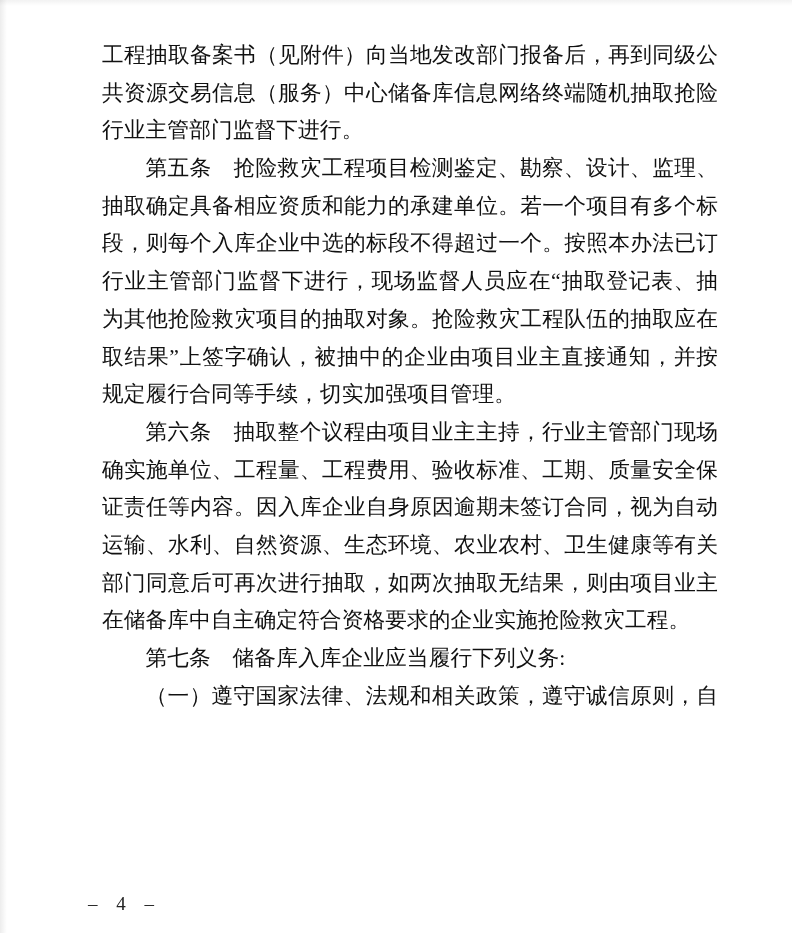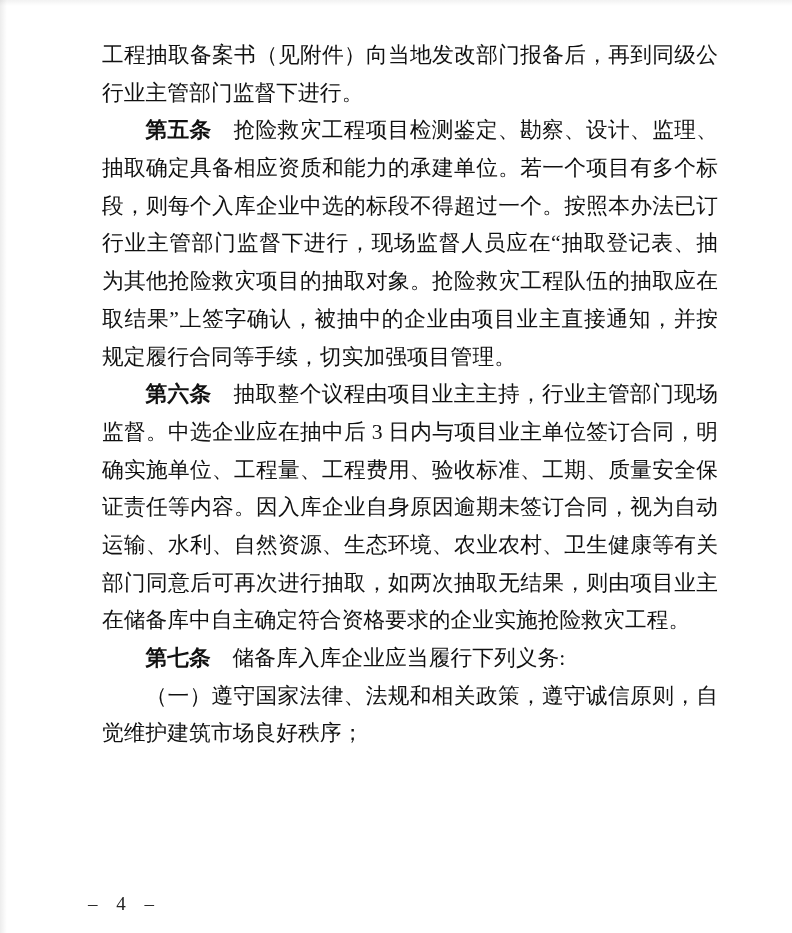--- a/index.html
+++ b/index.html
@@ -43,61 +43,60 @@
     text-justify: inter-character;
     letter-spacing: 0.1px;
   }
   .line.end {
     text-align-last: left;
   }
   .line.indent {
     padding-left: 43.4px;
   }
   .line b {
-    font-weight: 700;
+    font-weight: 400;
   }
   .footer {
     position: absolute;
     left: 88px;
     top: 893px;
     font-size: 19px;
     letter-spacing: 4px;
     word-spacing: 6px;
     color: #222222;
   }
 </style>
 </head>
 <body>
 
 <div class="page">
   <main class="content" id="doc-body">
       <div class="para">
         <div class="line">工程抽取备案书（见附件）向当地发改部门报备后，再到同级公</div>
+        <div class="line">共资源交易信息（服务）中心储备库信息网络终端随机抽取抢险</div>
         <div class="line end">行业主管部门监督下进行。</div>
       </div>
       <div class="para">
         <div class="line indent"><b>第五条</b>　抢险救灾工程项目检测鉴定、勘察、设计、监理、</div>
         <div class="line">抽取确定具备相应资质和能力的承建单位。若一个项目有多个标</div>
         <div class="line">段，则每个入库企业中选的标段不得超过一个。按照本办法已订</div>
         <div class="line">行业主管部门监督下进行，现场监督人员应在“抽取登记表、抽</div>
         <div class="line">为其他抢险救灾项目的抽取对象。抢险救灾工程队伍的抽取应在</div>
         <div class="line">取结果”上签字确认，被抽中的企业由项目业主直接通知，并按</div>
         <div class="line end">规定履行合同等手续，切实加强项目管理。</div>
       </div>
       <div class="para">
         <div class="line indent"><b>第六条</b>　抽取整个议程由项目业主主持，行业主管部门现场</div>
-        <div class="line">监督。中选企业应在抽中后 3 日内与项目业主单位签订合同，明</div>
         <div class="line">确实施单位、工程量、工程费用、验收标准、工期、质量安全保</div>
         <div class="line">证责任等内容。因入库企业自身原因逾期未签订合同，视为自动</div>
         <div class="line">运输、水利、自然资源、生态环境、农业农村、卫生健康等有关</div>
         <div class="line">部门同意后可再次进行抽取，如两次抽取无结果，则由项目业主</div>
         <div class="line end">在储备库中自主确定符合资格要求的企业实施抢险救灾工程。</div>
       </div>
       <div class="para">
         <div class="line end indent"><b>第七条</b>　储备库入库企业应当履行下列义务:</div>
       </div>
       <div class="para">
         <div class="line indent">（一）遵守国家法律、法规和相关政策，遵守诚信原则，自</div>
-        <div class="line end">觉维护建筑市场良好秩序；</div>
       </div>
     </main>
   <div class="footer">– 4 –</div>
 </div>
 
 </body></html>

